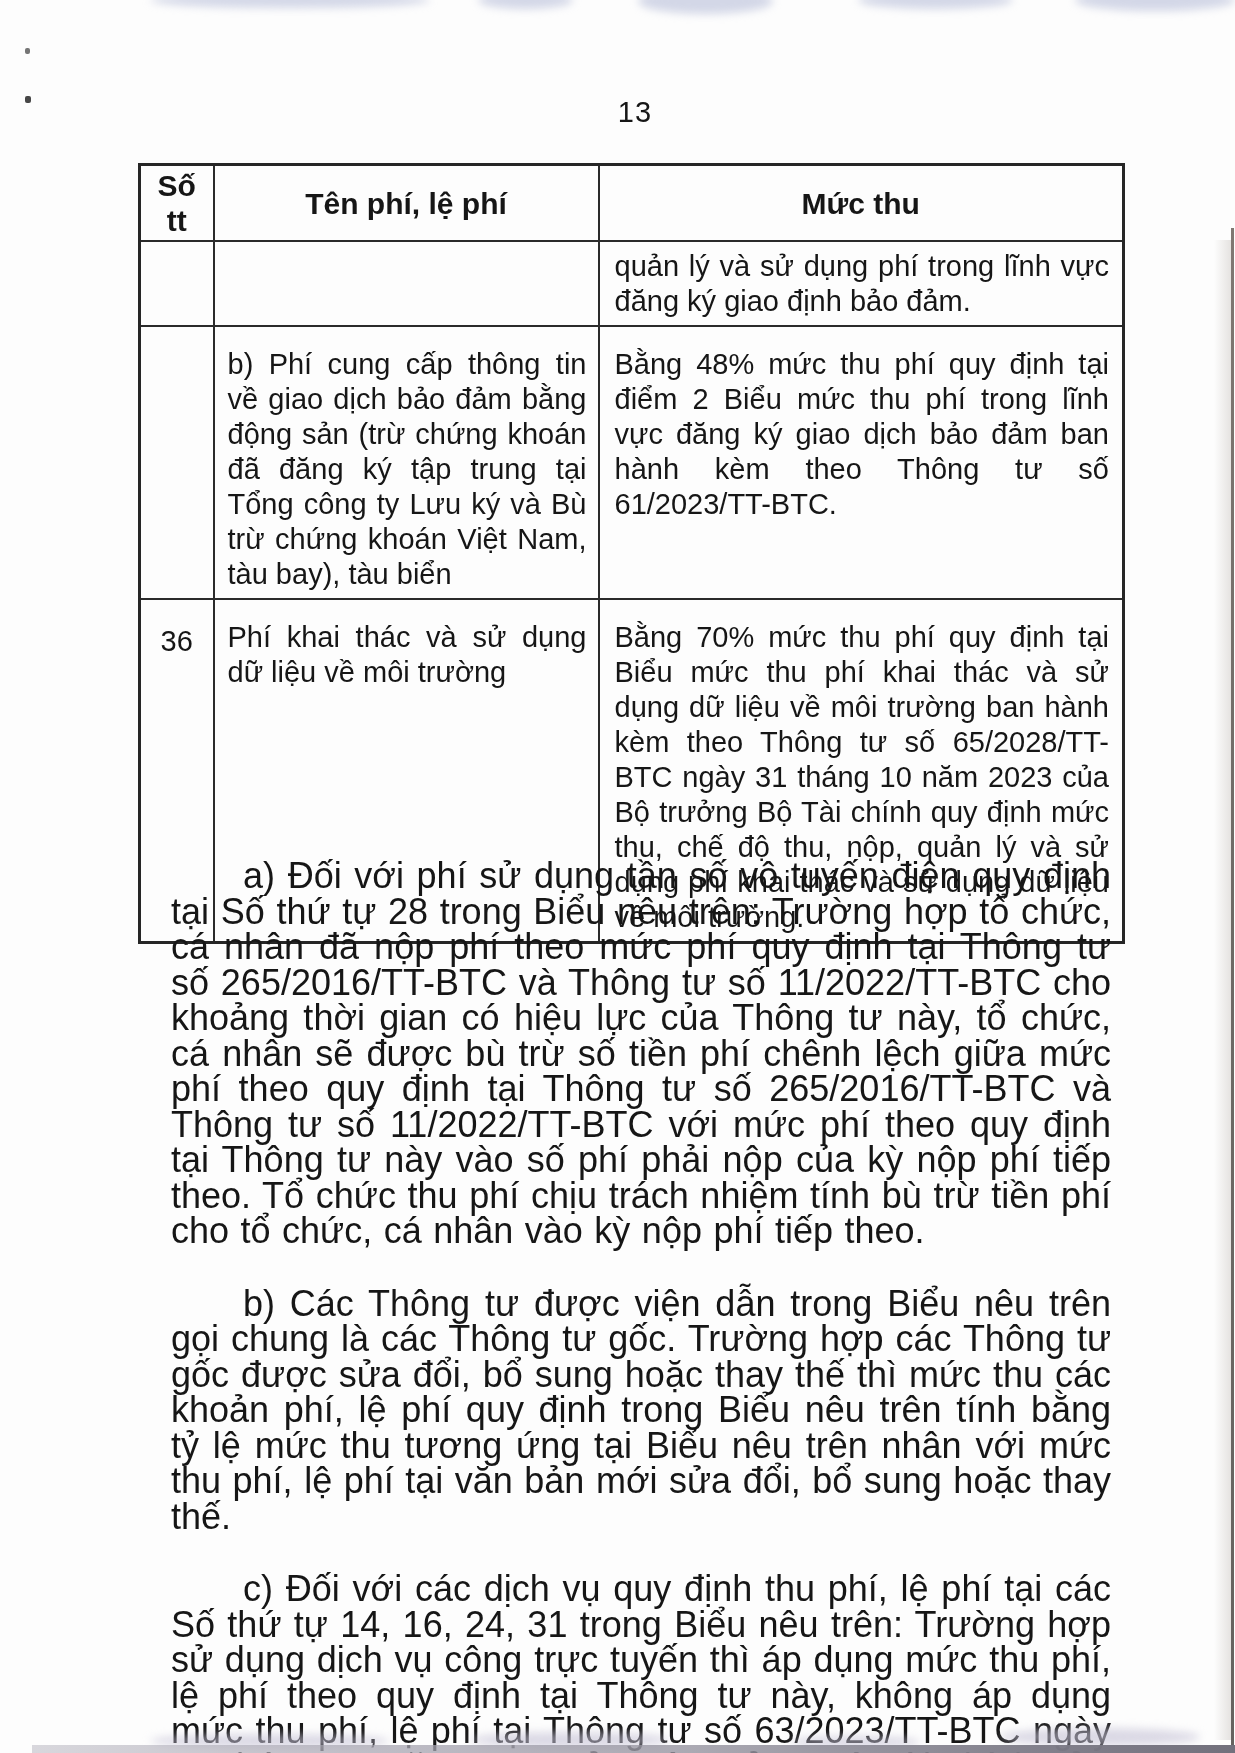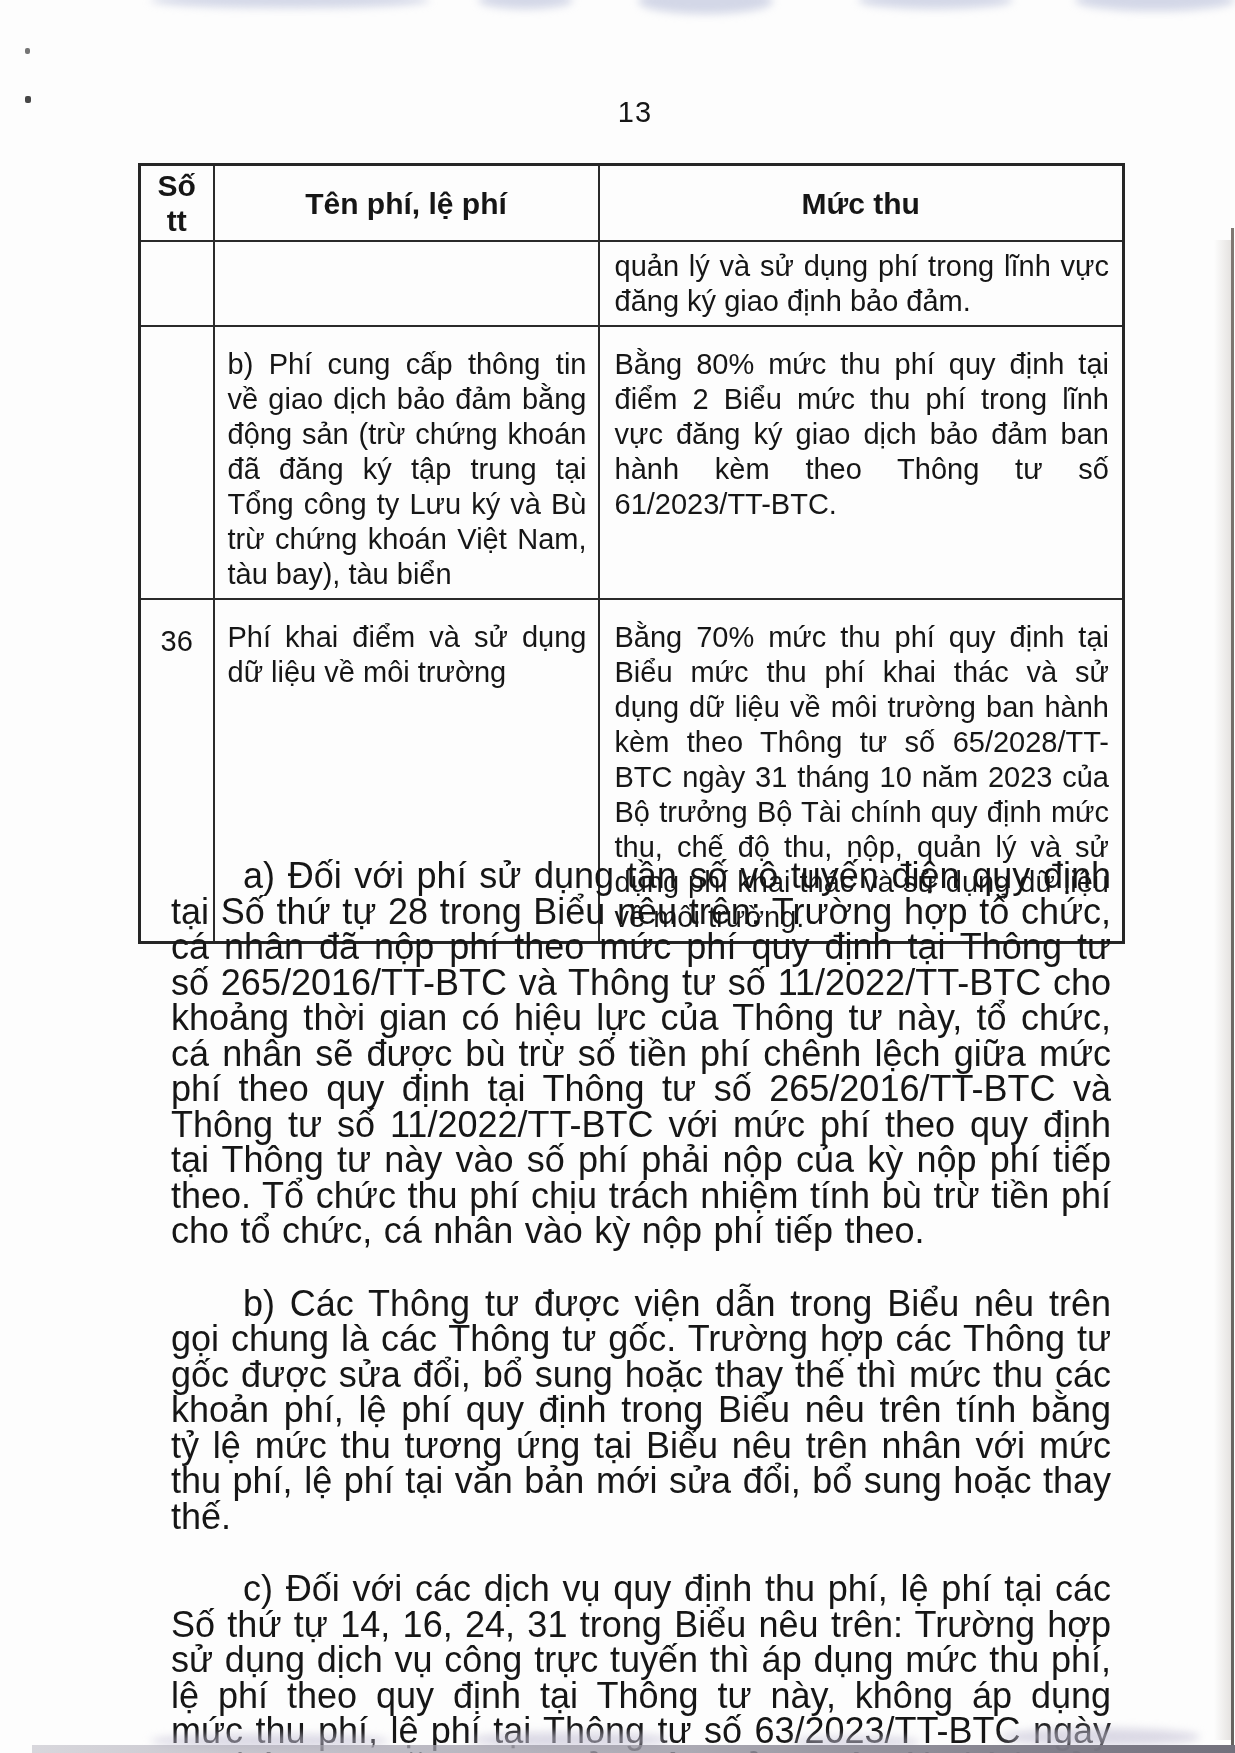--- a/index.html
+++ b/index.html
@@ -152,25 +152,25 @@
     </thead>
     <tbody>
       <tr class="row-cont">
         <td class="stt"></td>
         <td class="ten"></td>
         <td class="muc">quản lý và sử dụng phí trong lĩnh vực đăng ký giao định bảo đảm.</td>
       </tr>
       <tr class="row-b">
         <td class="stt"></td>
         <td class="ten">b) Phí cung cấp thông tin về giao dịch bảo đảm bằng động sản (trừ chứng khoán đã đăng ký tập trung tại Tổng công ty Lưu ký và Bù trừ chứng khoán Việt Nam, tàu bay), tàu biển</td>
-        <td class="muc">Bằng 80% mức thu phí quy định tại điểm 2 Biểu mức thu phí trong lĩnh vực đăng ký giao dịch bảo đảm ban hành kèm theo Thông tư số 61/2023/TT-BTC.</td>
+        <td class="muc">Bằng 48% mức thu phí quy định tại điểm 2 Biểu mức thu phí trong lĩnh vực đăng ký giao dịch bảo đảm ban hành kèm theo Thông tư số 61/2023/TT-BTC.</td>
       </tr>
       <tr class="row-36">
         <td class="stt">36</td>
-        <td class="ten">Phí khai điểm và sử dụng dữ liệu về môi trường</td>
+        <td class="ten">Phí khai thác và sử dụng dữ liệu về môi trường</td>
         <td class="muc">Bằng 70% mức thu phí quy định tại Biểu mức thu phí khai thác và sử dụng dữ liệu về môi trường ban hành kèm theo Thông tư số 65/2028/TT-BTC ngày 31 tháng 10 năm 2023 của Bộ trưởng Bộ Tài chính quy định mức thu, chế độ thu, nộp, quản lý và sử dụng phí khai thác và sử dụng dữ liệu về môi trường.</td>
       </tr>
     </tbody>
   </table>
 
   <div class="body-text">
     <p>a) Đối với phí sử dụng tần số vô tuyến điện quy định tại Số thứ tự 28 trong Biểu nêu trên: Trường hợp tổ chức, cá nhân đã nộp phí theo mức phí quy định tại Thông tư số 265/2016/TT-BTC và Thông tư số 11/2022/TT-BTC cho khoảng thời gian có hiệu lực của Thông tư này, tổ chức, cá nhân sẽ được bù trừ số tiền phí chênh lệch giữa mức phí theo quy định tại Thông tư số 265/2016/TT-BTC và Thông tư số 11/2022/TT-BTC với mức phí theo quy định tại Thông tư này vào số phí phải nộp của kỳ nộp phí tiếp theo. Tổ chức thu phí chịu trách nhiệm tính bù trừ tiền phí cho tổ chức, cá nhân vào kỳ nộp phí tiếp theo.</p>
     <p>b) Các Thông tư được viện dẫn trong Biểu nêu trên gọi chung là các Thông tư gốc. Trường hợp các Thông tư gốc được sửa đổi, bổ sung hoặc thay thế thì mức thu các khoản phí, lệ phí quy định trong Biểu nêu trên tính bằng tỷ lệ mức thu tương ứng tại Biểu nêu trên nhân với mức thu phí, lệ phí tại văn bản mới sửa đổi, bổ sung hoặc thay thế.</p>
     <p>c) Đối với các dịch vụ quy định thu phí, lệ phí tại các Số thứ tự 14, 16, 24, 31 trong Biểu nêu trên: Trường hợp sử dụng dịch vụ công trực tuyến thì áp dụng mức thu phí, lệ phí theo quy định tại Thông tư này, không áp dụng mức thu phí, lệ phí tại Thông tư số 63/2023/TT-BTC ngày 16 tháng 10 năm 2023 của Bộ trưởng Bộ Tài chính sửa đổi, bổ sung một số điều của một số Thông tư quy định về phí, lệ phí của Bộ trưởng Bộ Tài chính nhằm khuyến khích sử dụng dịch vụ công trực tuyến.</p>
   </div>

